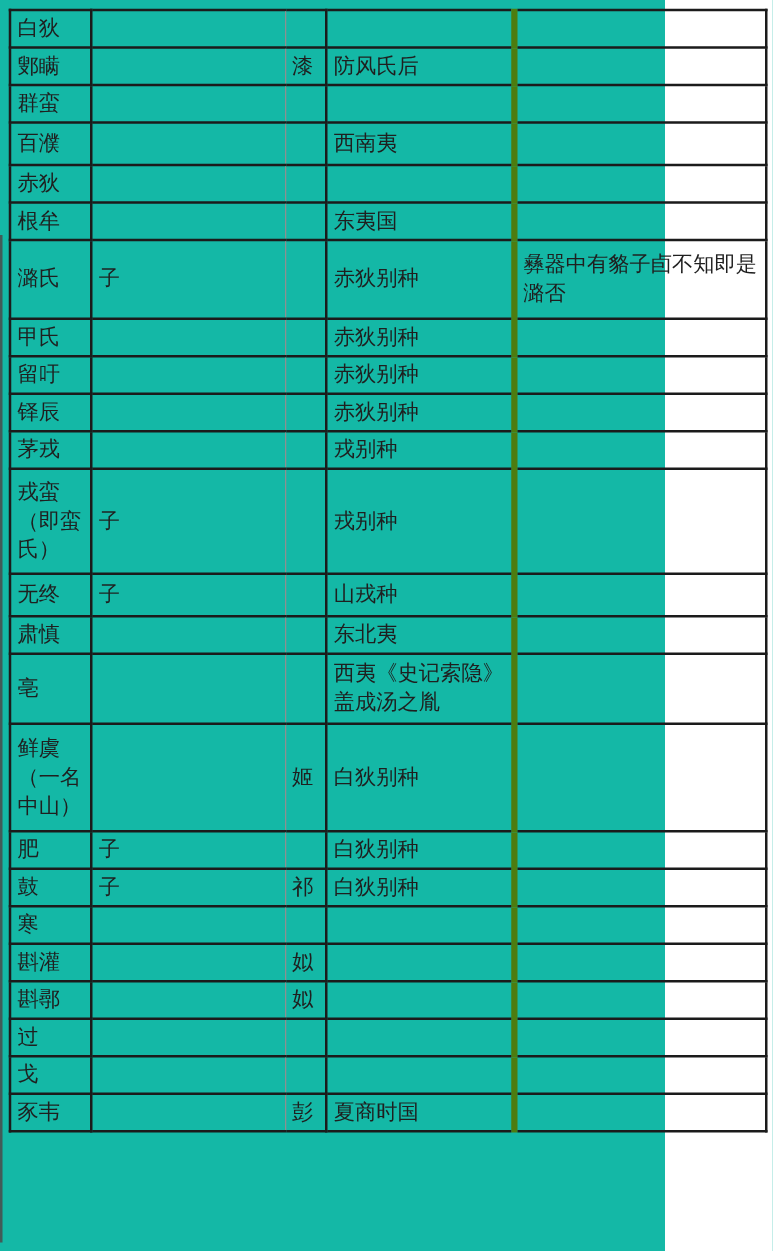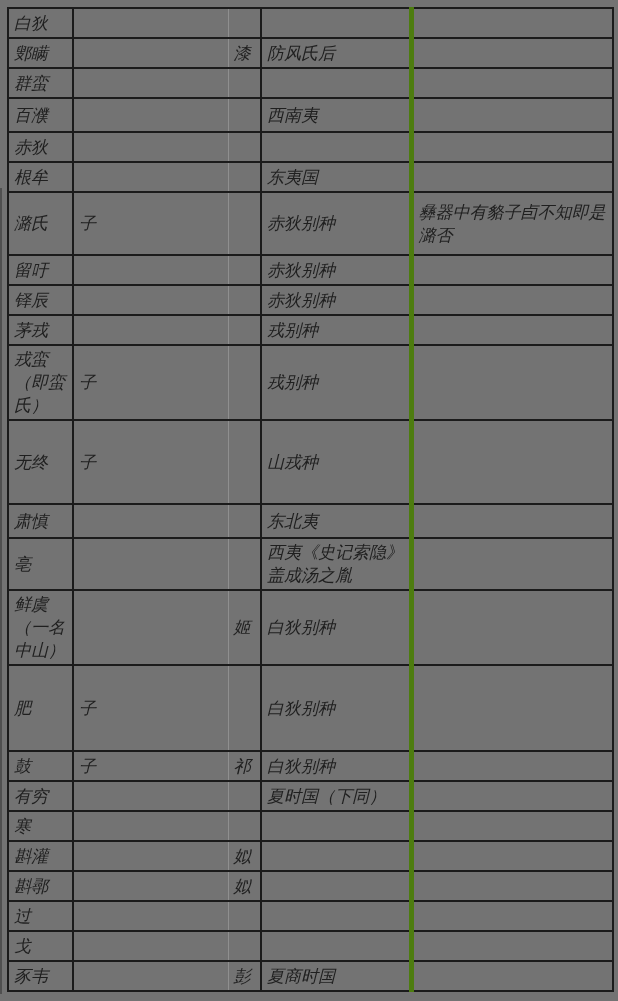--- a/index.html
+++ b/index.html
@@ -6,24 +6,23 @@
     margin: 0;
     padding: 0;
     background: #ffffff;
     width: 618px;
     height: 1001px;
     overflow: hidden;
     font-family: "DejaVu Sans", sans-serif;
   }
   .page {
     position: relative;
-    width: 618px;
+    width: 532px;
     height: 1001px;
-    background: #737373;
-    font-style: italic;
+    background: #14b8a6;
   }
   .page-edge {
     position: absolute;
     left: 0;
     top: 188px;
     width: 2px;
     height: 806px;
     background: #4a4a4a;
     opacity: 0.85;
   }
@@ -125,20 +124,27 @@
             <td></td>
           </tr>
           <tr>
             <td>潞氏</td>
             <td>子</td>
             <td></td>
             <td>赤狄别种</td>
             <td>彝器中有貉子卣不知即是潞否</td>
           </tr>
           <tr>
+            <td>甲氏</td>
+            <td></td>
+            <td></td>
+            <td>赤狄别种</td>
+            <td></td>
+          </tr>
+          <tr>
             <td>留吁</td>
             <td></td>
             <td></td>
             <td>赤狄别种</td>
             <td></td>
           </tr>
           <tr>
             <td>铎辰</td>
             <td></td>
             <td></td>
@@ -192,27 +198,20 @@
             <td>子</td>
             <td></td>
             <td>白狄别种</td>
             <td></td>
           </tr>
           <tr>
             <td>鼓</td>
             <td>子</td>
             <td>祁</td>
             <td>白狄别种</td>
-            <td></td>
-          </tr>
-          <tr>
-            <td>有穷</td>
-            <td></td>
-            <td></td>
-            <td>夏时国（下同）</td>
             <td></td>
           </tr>
           <tr>
             <td>寒</td>
             <td></td>
             <td></td>
             <td></td>
             <td></td>
           </tr>
           <tr>

